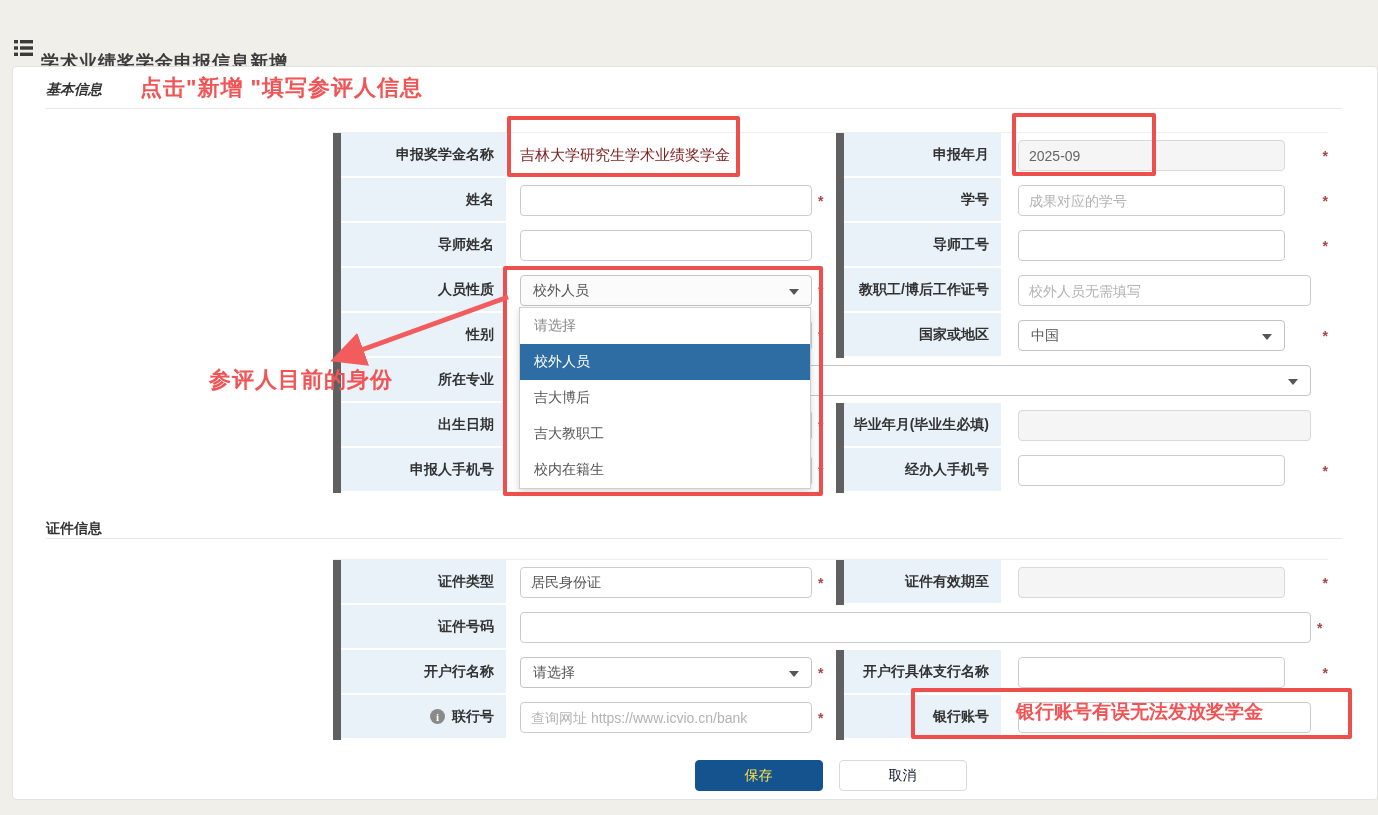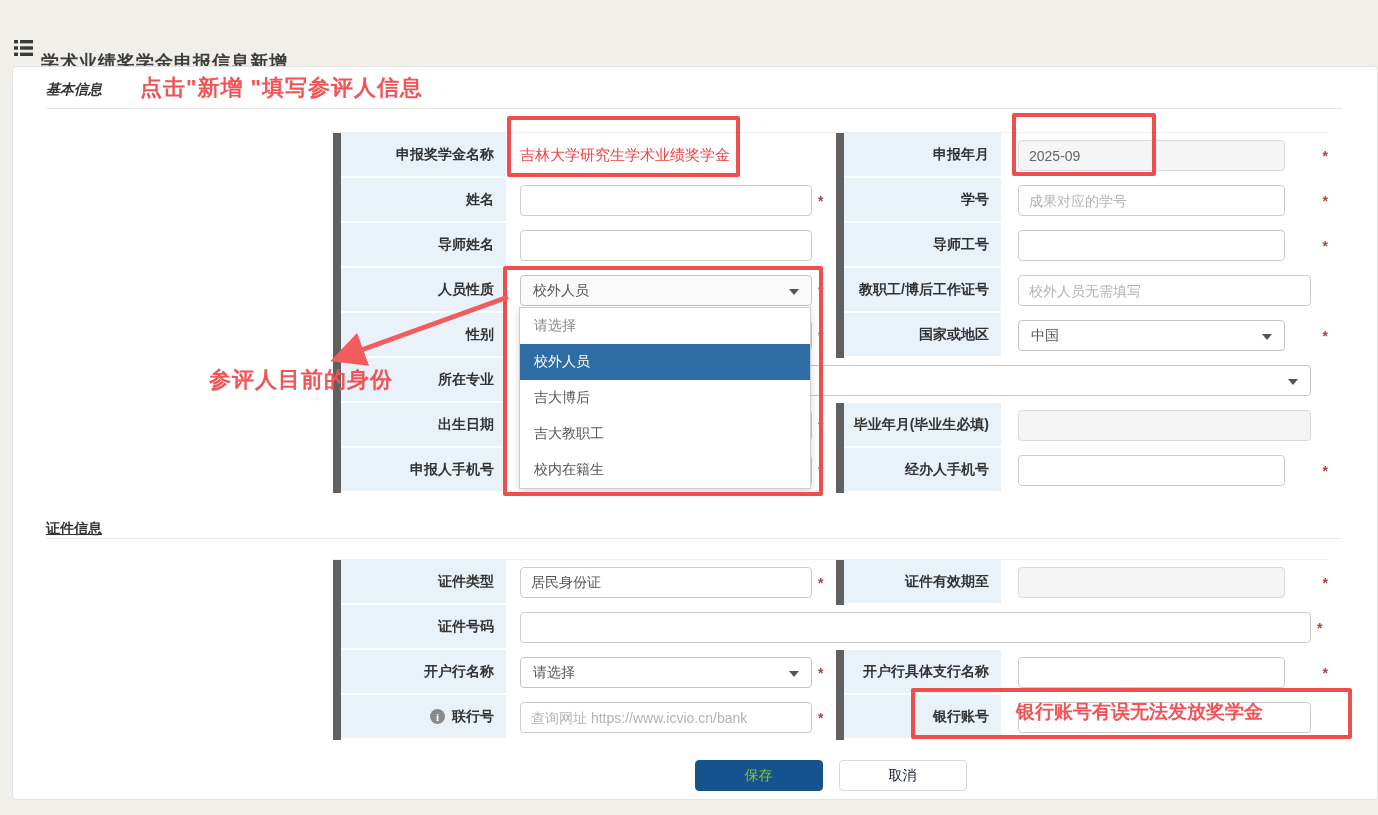--- a/index.html
+++ b/index.html
@@ -38,21 +38,21 @@
   .cell.span { width:822px; }
   .inp {
     height:31px; width:292px; border:1px solid #ccc; border-radius:4px;
     padding:0 10px; font-size:14px; color:#555; background:#fff; outline:none;
     font-family:"Liberation Sans","DejaVu Sans",sans-serif;
   }
   .inp::placeholder { color:#b3b3b3; }
   .inp.r { width:293px; }
   .inp.full { width:791px; }
   .inp:disabled { background:#f5f5f5; border-color:#d9d9d9; color:#666; }
-  .plainval { font-size:15px; color:#ef4444; }
+  .plainval { font-size:15px; color:#7f1d1d; }
   .req { color:#a94442; font-size:14px; margin-left:6px; font-weight:bold; }
   
   .selectbox {
     position:relative; height:31px; width:292px; border:1px solid #c4c4c4; border-radius:4px;
     background:#fbfbfb; display:flex; align-items:center; padding:0 26px 0 12px;
     font-size:14px; color:#555; cursor:pointer;
   }
   .selectbox.white { background:#fff; }
   .selectbox.r { width:293px; }
   .selectbox.full { width:791px; }
@@ -71,21 +71,21 @@
     position:absolute; left:519px; top:307px; width:292px; z-index:5;
     background:#fff; border:1px solid #cfcfcf; box-shadow:0 3px 8px rgba(0,0,0,.15);
   }
   .opt { height:36px; display:flex; align-items:center; padding-left:14px; font-size:14px; color:#555; cursor:pointer; }
   .opt.placeholder { color:#8a8a8a; }
   .opt.active { background:#2e6da4; color:#fff; }
   
   .btn-row { position:absolute; left:320px; top:693px; width:995px; display:flex; justify-content:center; gap:16px; }
   .btn { width:128px; height:31px; border-radius:4px; font-size:14px; cursor:pointer; border:1px solid transparent;
          font-family:"Liberation Sans","DejaVu Sans",sans-serif; }
-  .btn.primary { background:#15538f; color:#84cc16; border-color:#15538f; }
+  .btn.primary { background:#15538f; color:#fde047; border-color:#15538f; }
   .btn.plain { background:#fff; color:#0f172a; border-color:#d9d9d9;font-family:Liberation Serif, serif; }
   
   .rbox { position:absolute; border:4px solid #ee4f4d; border-radius:2px; z-index:10; pointer-events:none; }
   .rnote { position:absolute; color:#f25456; font-weight:bold; z-index:10; white-space:nowrap; pointer-events:none; }
   #note-top { left:140px; top:73px; font-size:22px; letter-spacing:1px; }
   #note-identity { left:209px; top:365px; font-size:22px; letter-spacing:1px; }
   #note-bank { left:1016px; top:699px; font-size:19px; z-index:11; }
   #box-scholarship { left:507px; top:116px; width:233px; height:61px; }
   #box-month { left:1012px; top:113px; width:144px; height:63px; }
   #box-dropdown { left:503px; top:266px; width:320px; height:230px; z-index:8; }
@@ -238,21 +238,21 @@
       <div class="gap7"></div>
         <div class="sp8"></div>
       <div class="lbl r">经办人手机号</div>
       <div class="cell r">
         <input class="inp r" style="">
         <span class="req">*</span>
       </div>
     </div>
   </div>
 
-  <div class="sec-title" style="top:453px;text-decoration:underline;">证件信息</div>
+  <div class="sec-title" style="top:453px;">证件信息</div>
   <div class="divider" style="top:471px;"></div>
 
   <div class="ftable" style="top:492px;">
     <div class="vbar" style="left:0;top:0;height:180px;"></div>
     <div class="vbar" style="left:503px;top:0;height:45px;"></div>
     <div class="vbar" style="left:503px;top:90px;height:90px;"></div>
 
     <div class="row">
       <div class="sp8"></div>
       <div class="lbl">证件类型</div>

